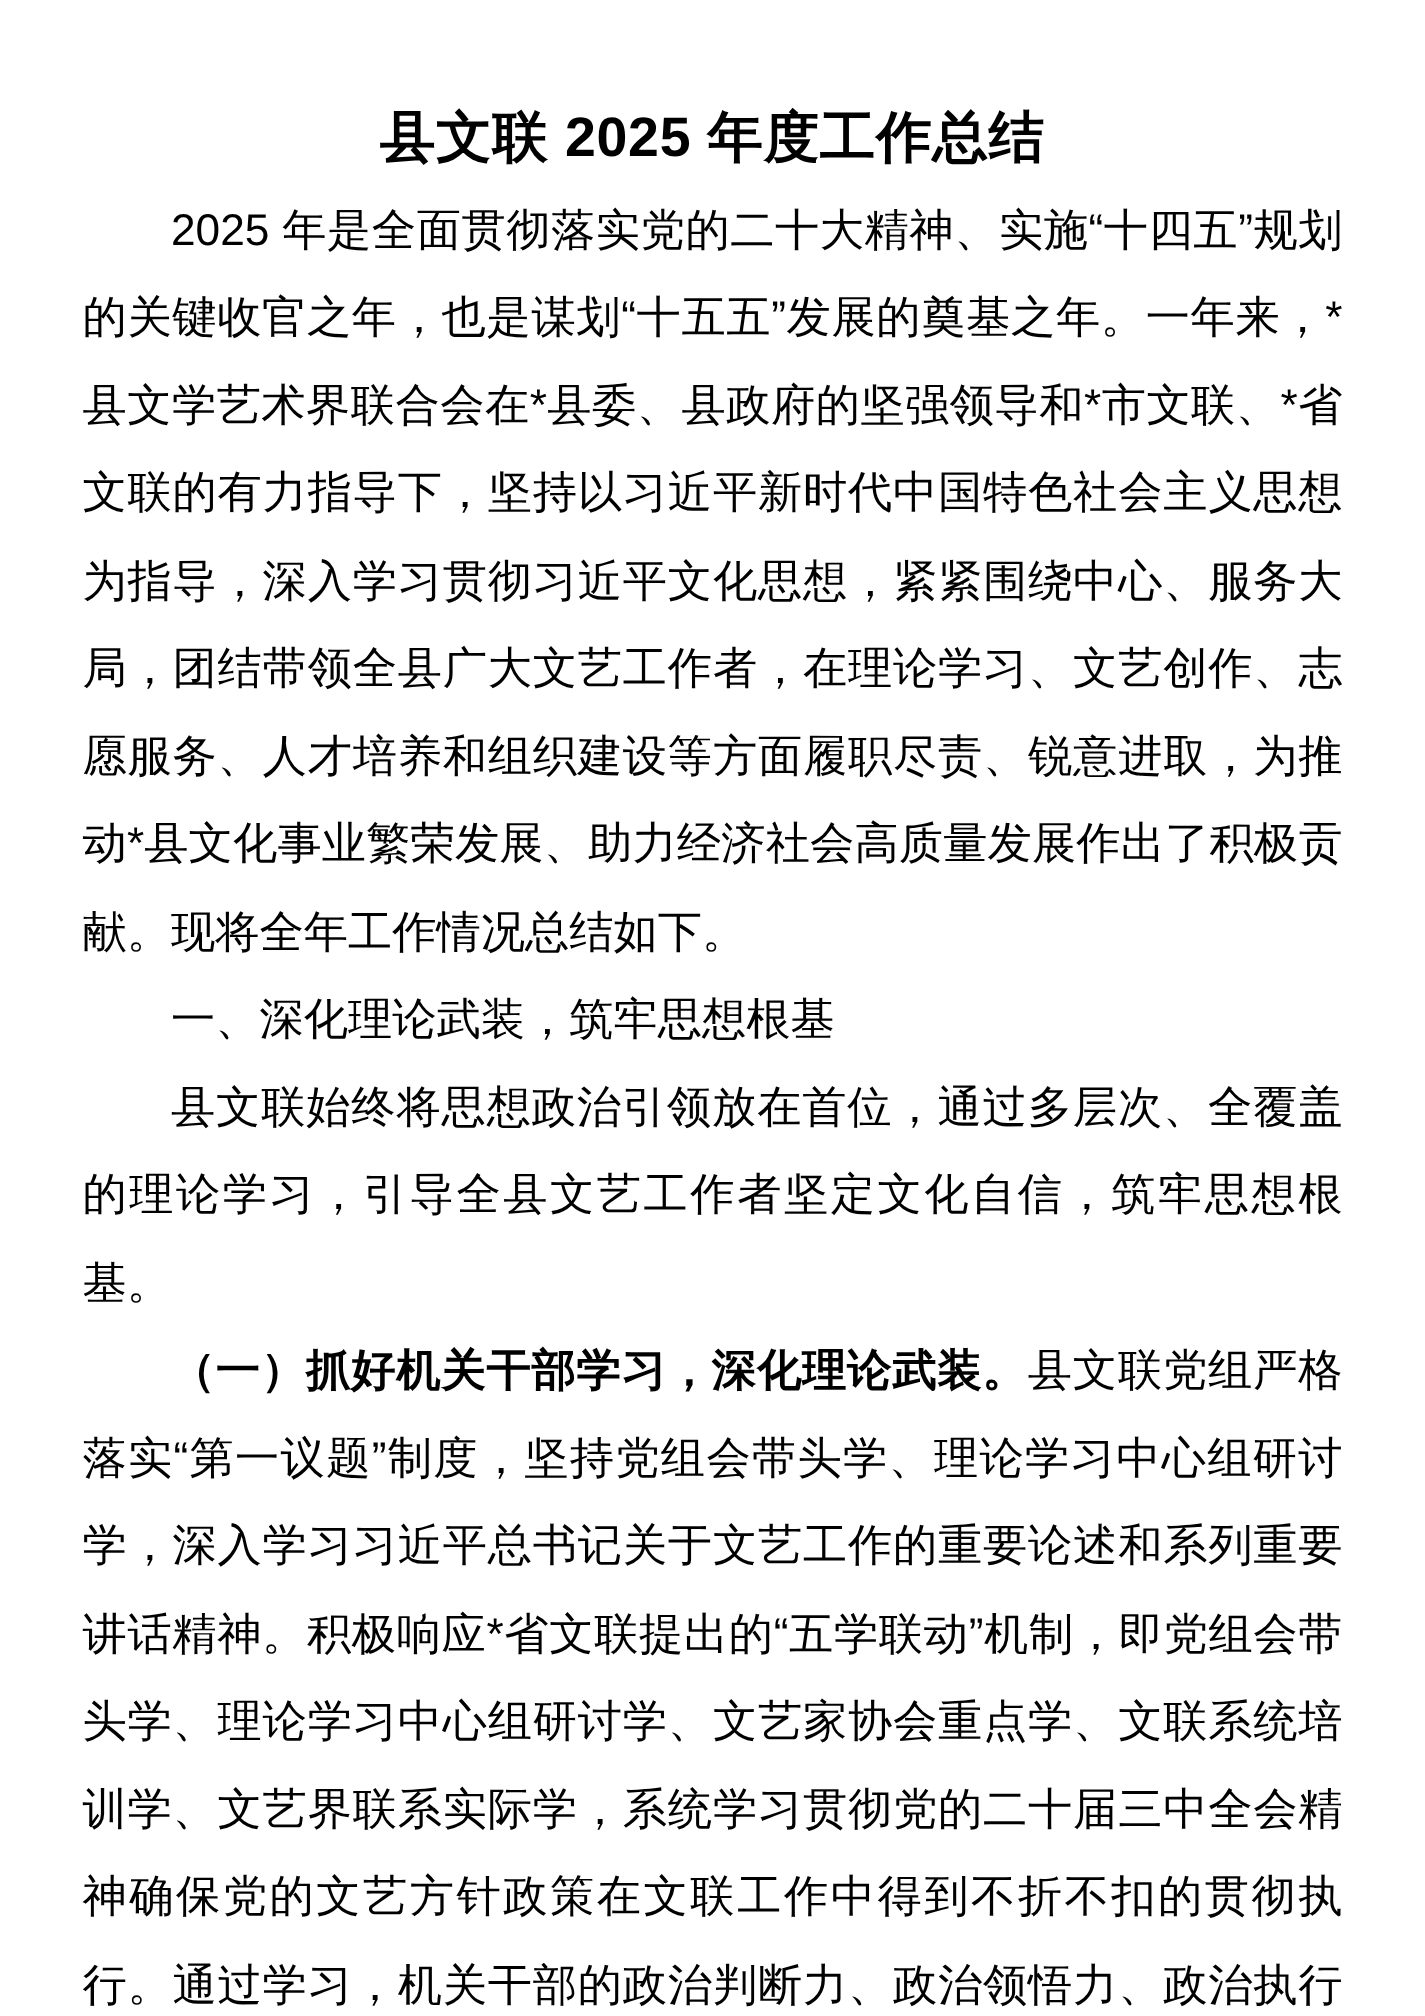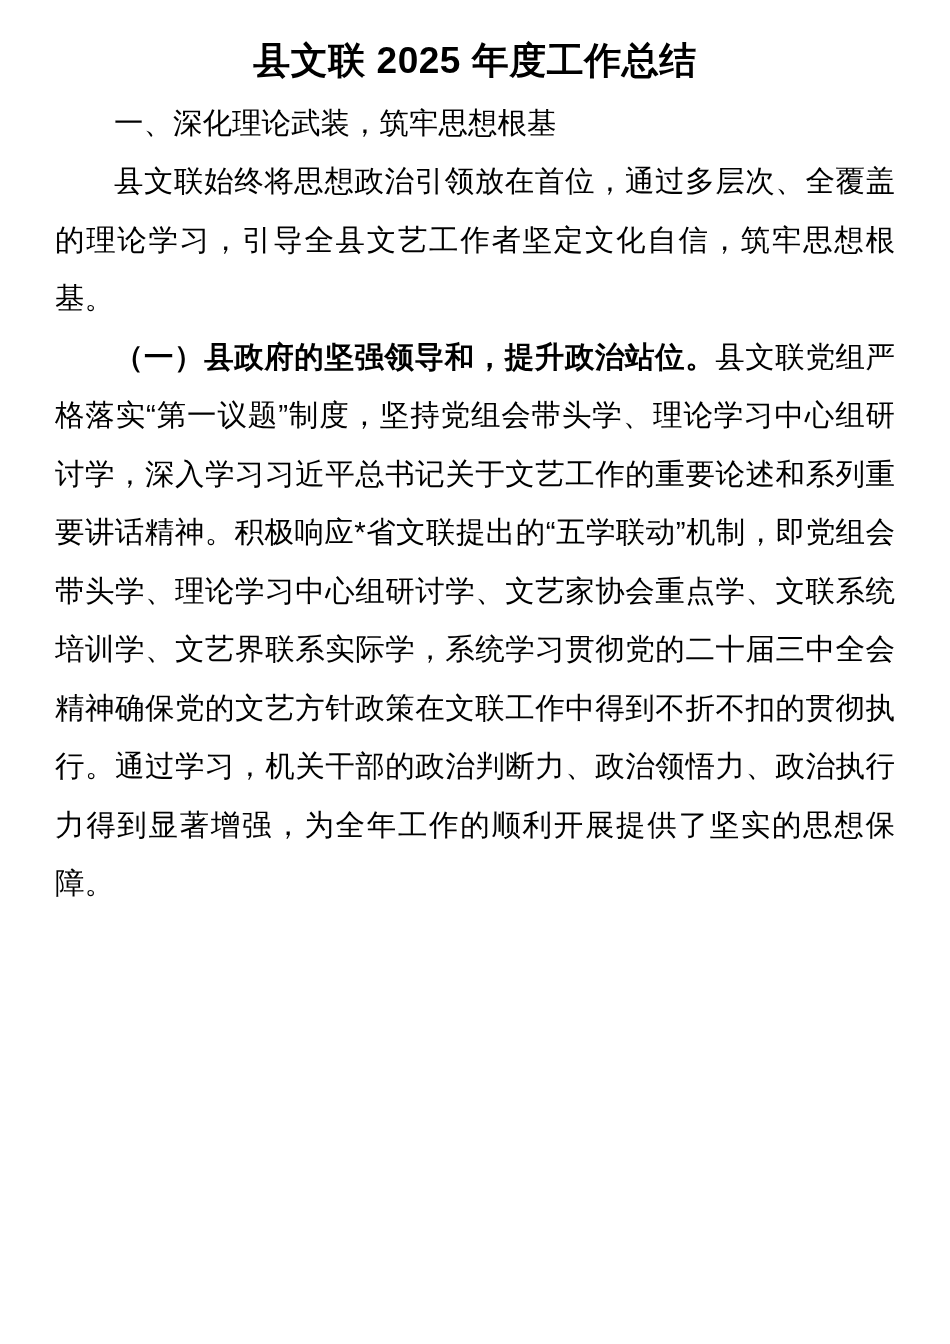--- a/index.html
+++ b/index.html
@@ -21,21 +21,21 @@
     background: #ffffff;
     box-sizing: border-box;
     padding: 0 55px;
   }
   .doc-title {
     font-size: 37px;
     font-weight: bold;
     text-align: center;
     letter-spacing: 0.5px;
     margin: 0;
-    padding-top: 36px;
+    padding-top: 67px;
     padding-bottom: 8px;
     line-height: 1.35;
     white-space: nowrap;
   }
   .body-text {
     font-size: 29.5px;
     line-height: 58.5px;
     text-align: justify;
     text-justify: inter-character;
     margin: 0;
@@ -56,20 +56,21 @@
     font-family: Liberation Serif, serif;
   }
 </style>
 </head>
 <body>
 
 <div class="page">
 
   <h1 class="doc-title">县文联 2025 年度工作总结</h1>
 
+  <p class="body-text indent">2025 年是全面贯彻落实党的二十大精神、实施“十四五”规划的关键收官之年，也是谋划“十五五”发展的奠基之年。一年来，*县文学艺术界联合会在*县委、县政府的坚强领导和*市文联、*省文联的有力指导下，坚持以习近平新时代中国特色社会主义思想为指导，深入学习贯彻习近平文化思想，紧紧围绕中心、服务大局，团结带领全县广大文艺工作者，在理论学习、文艺创作、志愿服务、人才培养和组织建设等方面履职尽责、锐意进取，为推动*县文化事业繁荣发展、助力经济社会高质量发展作出了积极贡献。现将全年工作情况总结如下。</p>
 
   <p class="section-head">一、深化理论武装，筑牢思想根基</p>
 
   <p class="body-text indent">县文联始终将思想政治引领放在首位，通过多层次、全覆盖的理论学习，引导全县文艺工作者坚定文化自信，筑牢思想根基。</p>
 
-  <p class="body-text indent"><span class="bold-lead">（一）县政府的坚强领导和，提升政治站位。</span><span>县文联党组严格落实“第一议题”制度，坚持党组会带头学、理论学习中心组研讨学，深入学习习近平总书记关于文艺工作的重要论述和系列重要讲话精神。积极响应*省文联提出的“五学联动”机制，即党组会带头学、理论学习中心组研讨学、文艺家协会重点学、文联系统培训学、文艺界联系实际学，系统学习贯彻党的二十届三中全会精神确保党的文艺方针政策在文联工作中得到不折不扣的贯彻执行。通过学习，机关干部的政治判断力、政治领悟力、政治执行力得到显著增强，为全年工作的顺利开展提供了坚实的思想保障。</span></p>
+  <p class="body-text indent"><span class="bold-lead">（一）抓好机关干部学习，深化理论武装。</span><span>县文联党组严格落实“第一议题”制度，坚持党组会带头学、理论学习中心组研讨学，深入学习习近平总书记关于文艺工作的重要论述和系列重要讲话精神。积极响应*省文联提出的“五学联动”机制，即党组会带头学、理论学习中心组研讨学、文艺家协会重点学、文联系统培训学、文艺界联系实际学，系统学习贯彻党的二十届三中全会精神确保党的文艺方针政策在文联工作中得到不折不扣的贯彻执行。通过学习，机关干部的政治判断力、政治领悟力、政治执行力得到显著增强，为全年工作的顺利开展提供了坚实的思想保障。</span></p>
 
 </div>
 
 </body></html>

